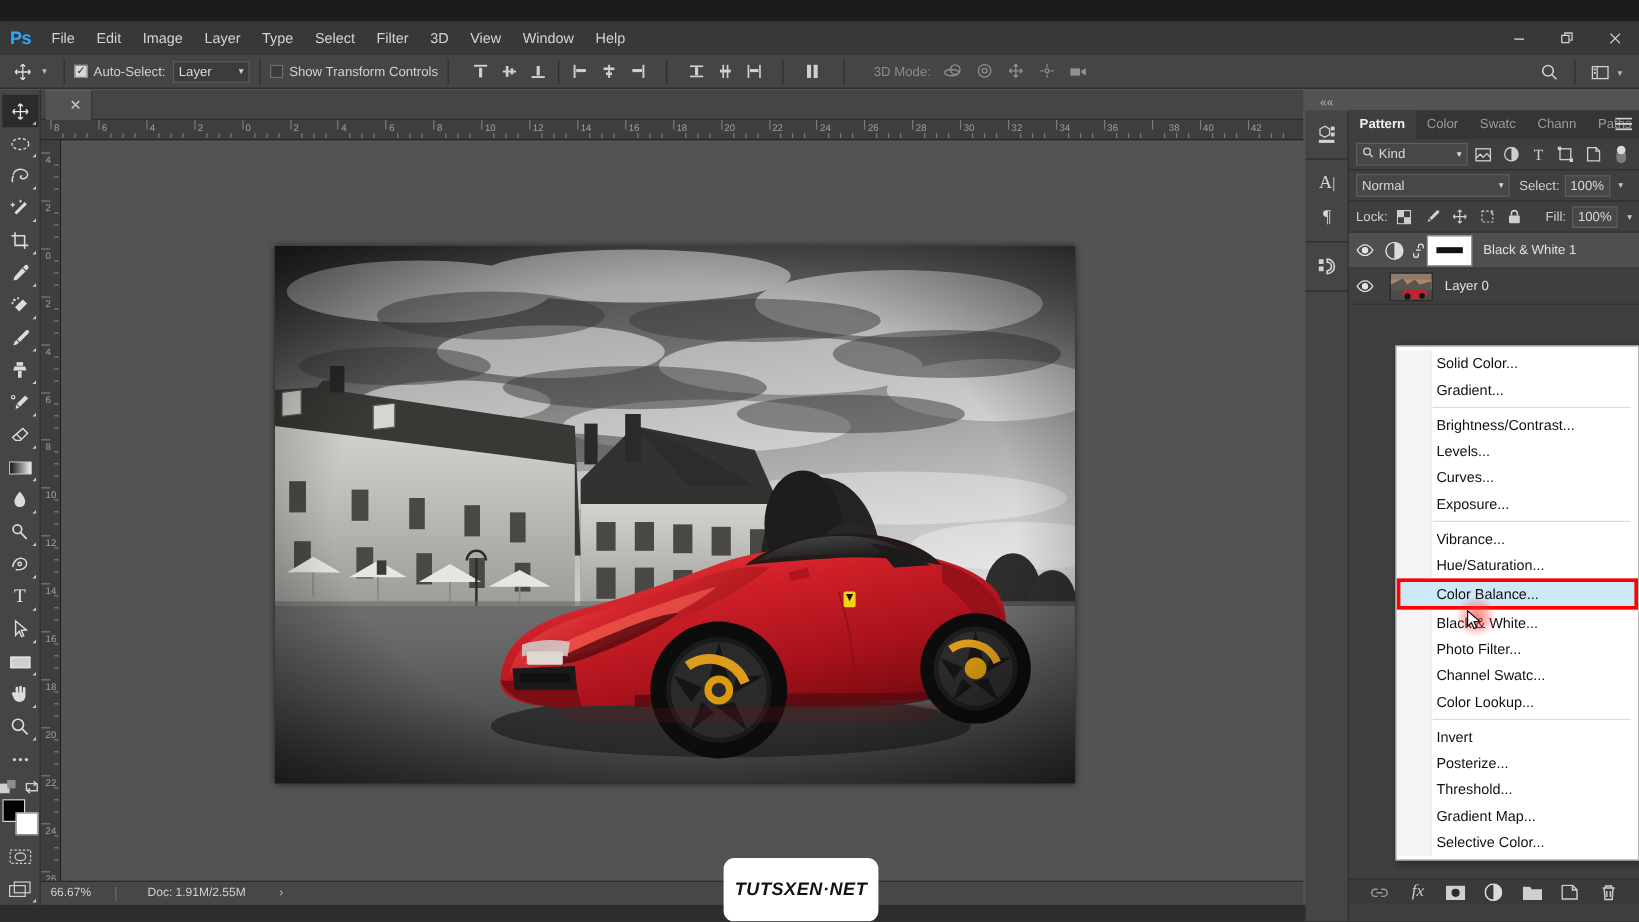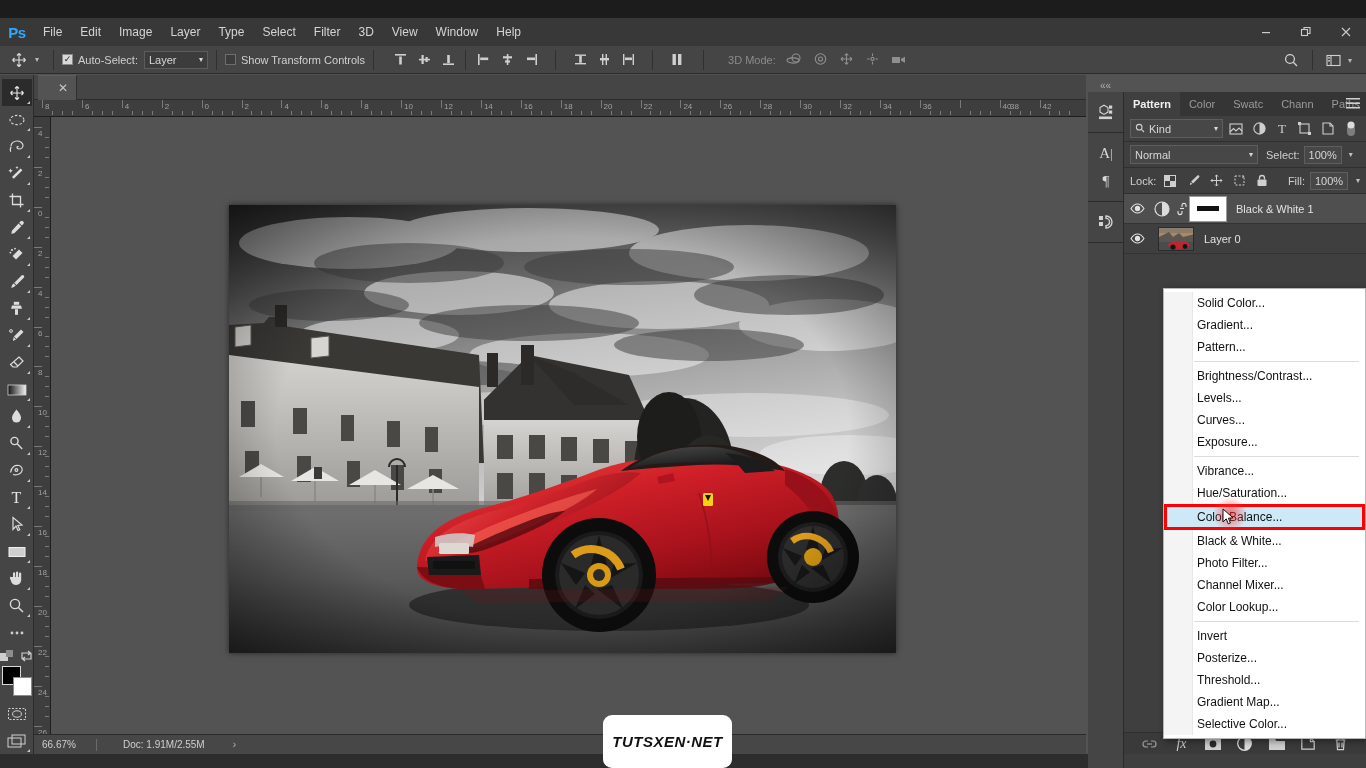--- a/index.html
+++ b/index.html
@@ -729,21 +729,21 @@
       <span class="rtick" style="left: 848.9px; top: 2px;">34</span>
       <i class="rtickline" style="left: 845.9px; top: 0px; width: 1px; height: 8px;"></i>
       <i class="rtickline" style="left: 855.875px; top: 11px; width: 1px; height: 4px;"></i>
       <i class="rtickline" style="left: 865.85px; top: 11px; width: 1px; height: 4px;"></i>
       <i class="rtickline" style="left: 875.825px; top: 11px; width: 1px; height: 4px;"></i>
       <span class="rtick" style="left: 888.8px; top: 2px;">36</span>
       <i class="rtickline" style="left: 885.8px; top: 0px; width: 1px; height: 8px;"></i>
       <i class="rtickline" style="left: 895.775px; top: 11px; width: 1px; height: 4px;"></i>
       <i class="rtickline" style="left: 905.75px; top: 11px; width: 1px; height: 4px;"></i>
       <i class="rtickline" style="left: 915.725px; top: 11px; width: 1px; height: 4px;"></i>
-      <span class="rtick" style="left: 976px; top: 2px;">38</span>
+      <span class="rtick" style="left: 940px; top: 2px;">38</span>
       <i class="rtickline" style="left: 925.7px; top: 0px; width: 1px; height: 8px;"></i>
       <i class="rtickline" style="left: 935.675px; top: 11px; width: 1px; height: 4px;"></i>
       <i class="rtickline" style="left: 945.65px; top: 11px; width: 1px; height: 4px;"></i>
       <i class="rtickline" style="left: 955.625px; top: 11px; width: 1px; height: 4px;"></i>
       <span class="rtick" style="left: 968.6px; top: 2px;">40</span>
       <i class="rtickline" style="left: 965.6px; top: 0px; width: 1px; height: 8px;"></i>
       <i class="rtickline" style="left: 975.575px; top: 11px; width: 1px; height: 4px;"></i>
       <i class="rtickline" style="left: 985.55px; top: 11px; width: 1px; height: 4px;"></i>
       <i class="rtickline" style="left: 995.525px; top: 11px; width: 1px; height: 4px;"></i>
       <span class="rtick" style="left: 1008.5px; top: 2px;">42</span>
@@ -1290,33 +1290,32 @@
             <path d="M5 5.4v5M8 5.4v5"></path>
         </svg>
       </div>
     </div>
   </div>
 
   <div class="adj-menu">
     <div class="adj-gutter"></div>
     <div class="adj-item">Solid Color...</div>
     <div class="adj-item">Gradient...</div>
-    <div class="adj-item">Pattern...</div>
     <div class="adj-sep"></div>
     <div class="adj-item">Brightness/Contrast...</div>
     <div class="adj-item">Levels...</div>
     <div class="adj-item">Curves...</div>
     <div class="adj-item">Exposure...</div>
     <div class="adj-sep"></div>
     <div class="adj-item">Vibrance...</div>
     <div class="adj-item">Hue/Saturation...</div>
     <div class="adj-item highlight">Color Balance...</div>
     <div class="adj-item">Black &amp; White...</div>
     <div class="adj-item">Photo Filter...</div>
-    <div class="adj-item">Channel Mixer...</div>
+    <div class="adj-item">Channel Swatc...</div>
     <div class="adj-item">Color Lookup...</div>
     <div class="adj-sep"></div>
     <div class="adj-item">Invert</div>
     <div class="adj-item">Posterize...</div>
     <div class="adj-item">Threshold...</div>
     <div class="adj-item">Gradient Map...</div>
     <div class="adj-item">Selective Color...</div>
   </div>
 
   <div class="cursor-glow"></div>

